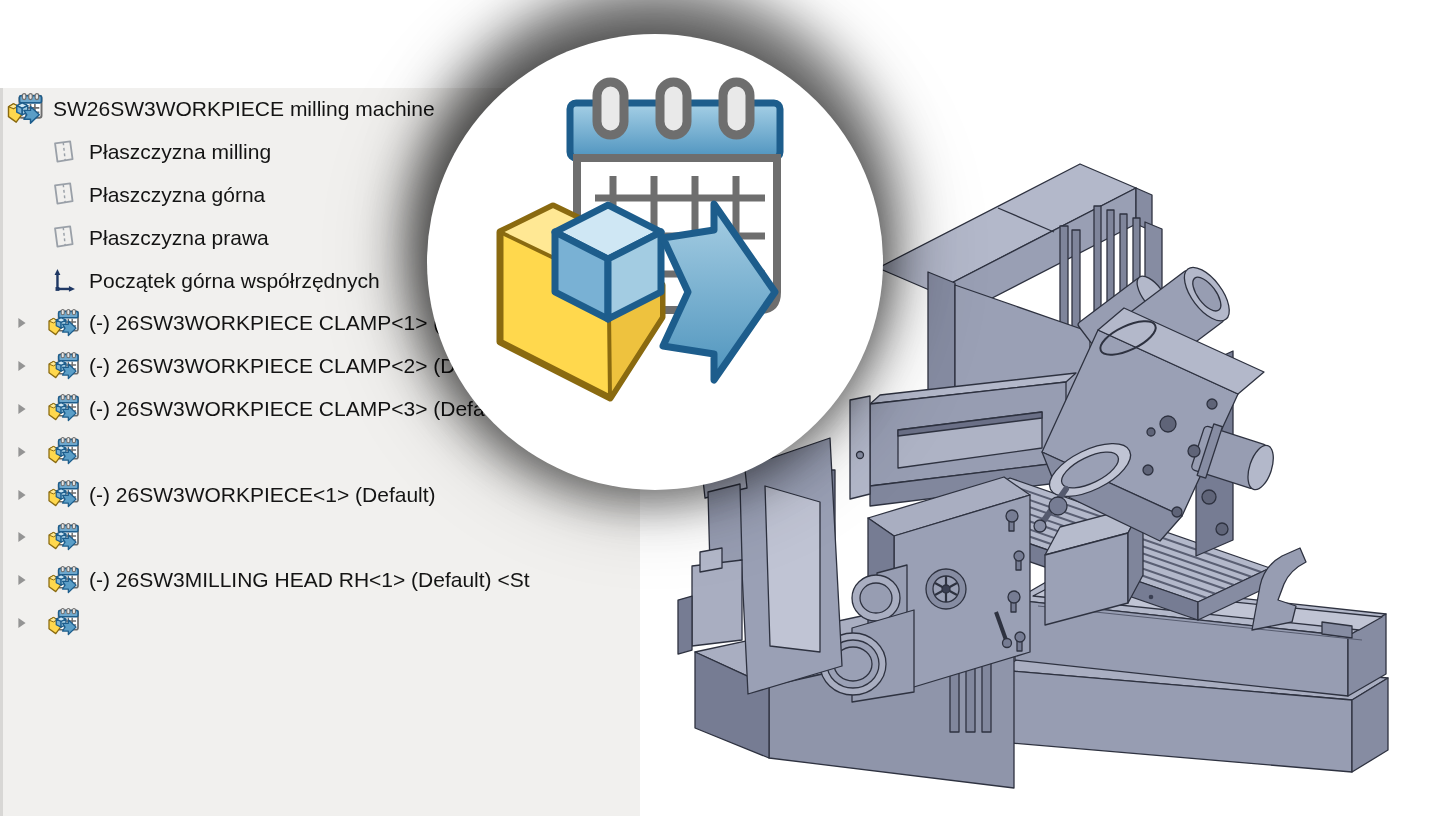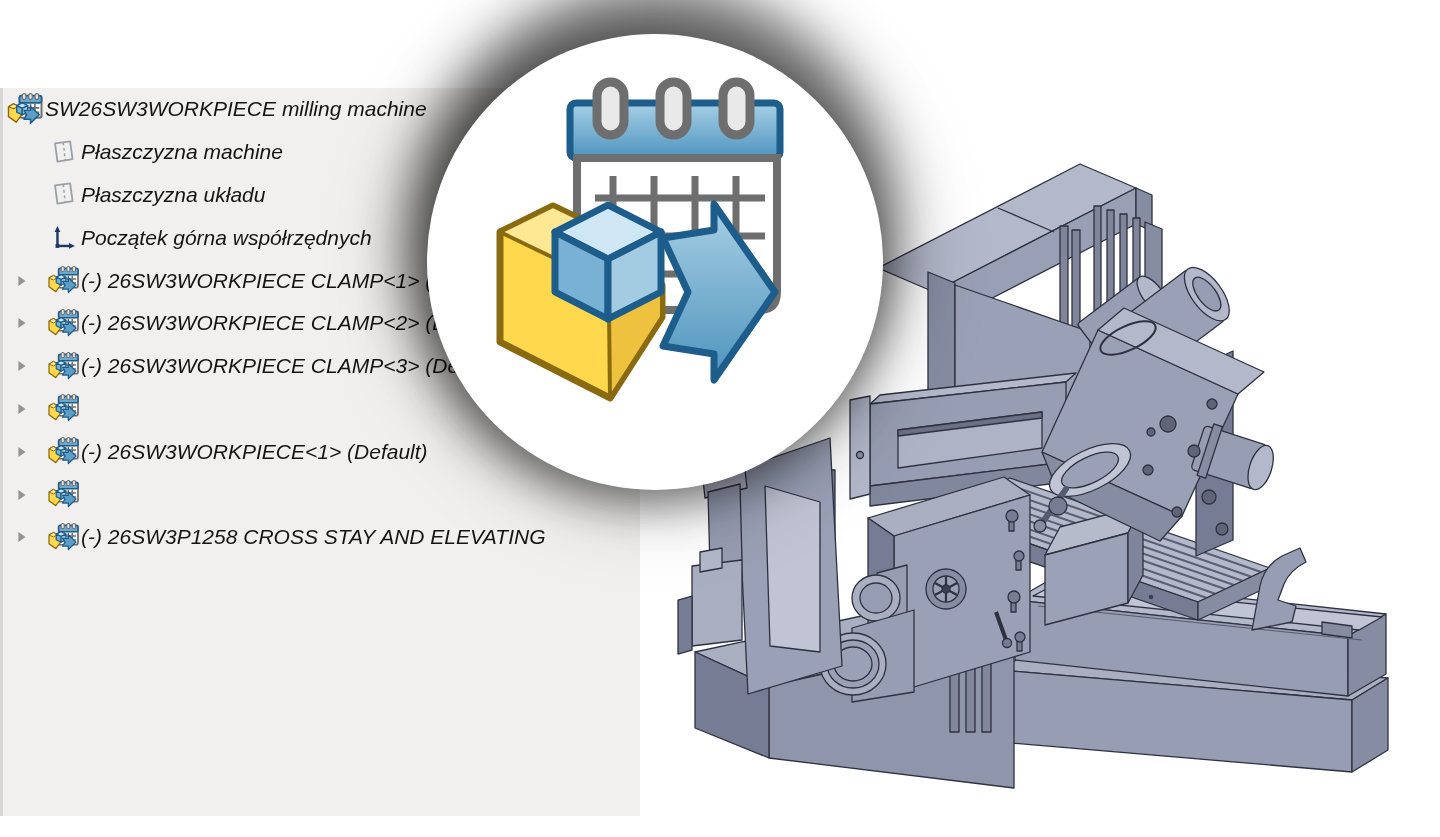--- a/index.html
+++ b/index.html
@@ -6,21 +6,21 @@
   #stage{position:relative;width:1440px;height:837px;overflow:hidden;background:#fff;
          font-family:"Liberation Sans", sans-serif;}
   
   #tree{position:absolute;left:0;top:88px;width:637px;height:728px;
         background:#f1f0ee;border-left:3px solid #d8d7d5;overflow:hidden;z-index:2;}
   .row{display:flex;align-items:center;height:42.8px;white-space:nowrap;}
   .row .chev{width:10px;height:12px;margin-left:14px;flex:0 0 auto;}
   .row .ico{width:33px;height:29px;margin-left:20px;flex:0 0 auto;}
   .row .ico.noarrow{margin-left:44px;}
   .row .ico.rooticon{width:38px;height:33px;margin-left:3px;}
-  .row .lbl{margin-left:1px;font-size:21px;color:#141414;font-style:italic;}
+  .row .lbl{margin-left:9px;font-size:21px;color:#141414;}
   
   #viewport{position:absolute;left:637px;top:0;width:803px;height:837px;background:#fff;z-index:1;}
   #machine{position:absolute;left:23px;top:90px;}
   
   #badge{position:absolute;left:427px;top:34px;width:456px;height:456px;border-radius:50%;
          background:#ffffff;z-index:5;
          box-shadow:0 -36px 52px 12px rgba(0,0,0,0.50),
                     0 -6px 90px 18px rgba(0,0,0,0.22),
                     -28px 4px 46px rgba(0,0,0,0.20),
                     0 18px 40px 2px rgba(0,0,0,0.26);}
@@ -95,27 +95,33 @@
       <svg class="ico rooticon">
           <use href="#sym-asm"></use>
         </svg>
       <span class="lbl">SW26SW3WORKPIECE  milling machine</span>
     </div>
 
     <div class="row">
       <svg class="ico noarrow">
           <use href="#sym-plane"></use>
         </svg>
-      <span class="lbl">Płaszczyzna machine</span>
+      <span class="lbl">Płaszczyzna milling</span>
     </div>
     <div class="row">
       <svg class="ico noarrow">
           <use href="#sym-plane"></use>
         </svg>
-      <span class="lbl">Płaszczyzna układu</span>
+      <span class="lbl">Płaszczyzna górna</span>
+    </div>
+    <div class="row">
+      <svg class="ico noarrow">
+          <use href="#sym-plane"></use>
+        </svg>
+      <span class="lbl">Płaszczyzna prawa</span>
     </div>
     <div class="row">
       <svg class="ico noarrow">
           <use href="#sym-origin"></use>
         </svg>
       <span class="lbl">Początek górna współrzędnych</span>
     </div>
 
     <div class="row">
       <svg class="chev">
@@ -169,21 +175,29 @@
           <use href="#sym-asm"></use>
         </svg>
     </div>
     <div class="row">
       <svg class="chev">
           <use href="#sym-chev"></use>
         </svg>
       <svg class="ico">
           <use href="#sym-asm"></use>
         </svg>
-      <span class="lbl">(-) 26SW3P1258 CROSS STAY AND ELEVATING</span>
+      <span class="lbl">(-) 26SW3MILLING HEAD RH&lt;1&gt; (Default) &lt;St</span>
+    </div>
+    <div class="row">
+      <svg class="chev">
+          <use href="#sym-chev"></use>
+        </svg>
+      <svg class="ico">
+          <use href="#sym-asm"></use>
+        </svg>
     </div>
   </div>
 
   <div id="viewport">
     <svg id="machine" width="780" height="730" viewBox="660 90 780 730">
       <g stroke="#2e3240" stroke-width="1.3" stroke-linejoin="round">
 
         <polygon points="878,268 1080,164 1136,188 934,292" fill="#b3b8ca"></polygon>
         <polygon points="934,292 1136,188 1136,224 934,328" fill="#999fb4"></polygon>
         <polygon points="1136,188 1152,195 1152,231 1136,224" fill="#868ca2"></polygon>

